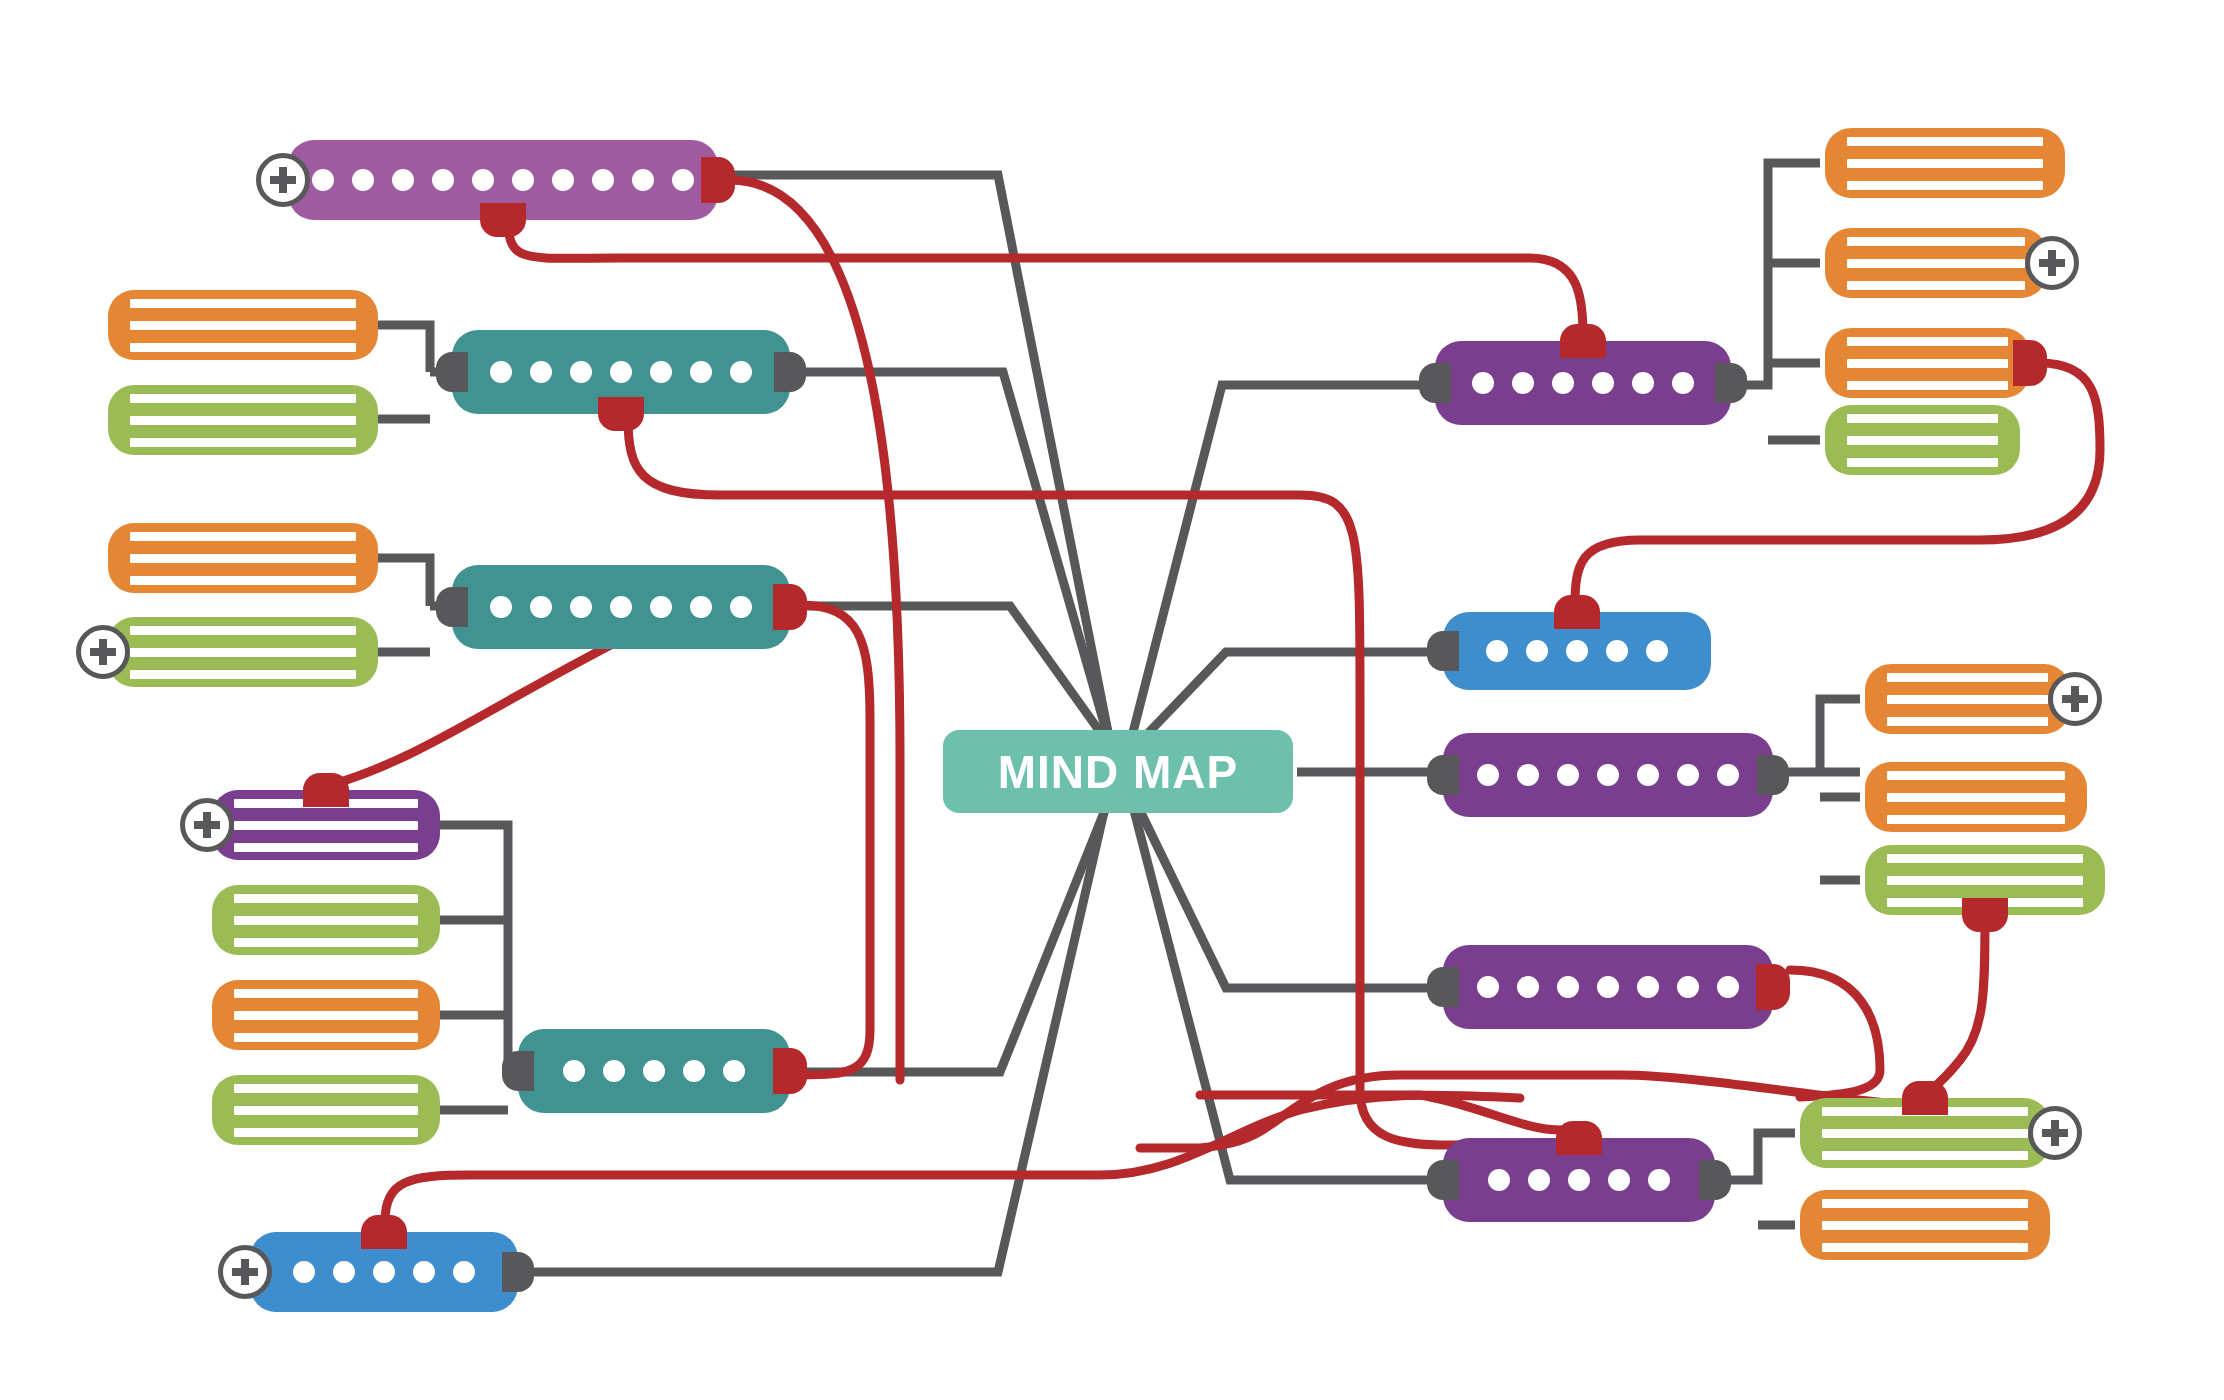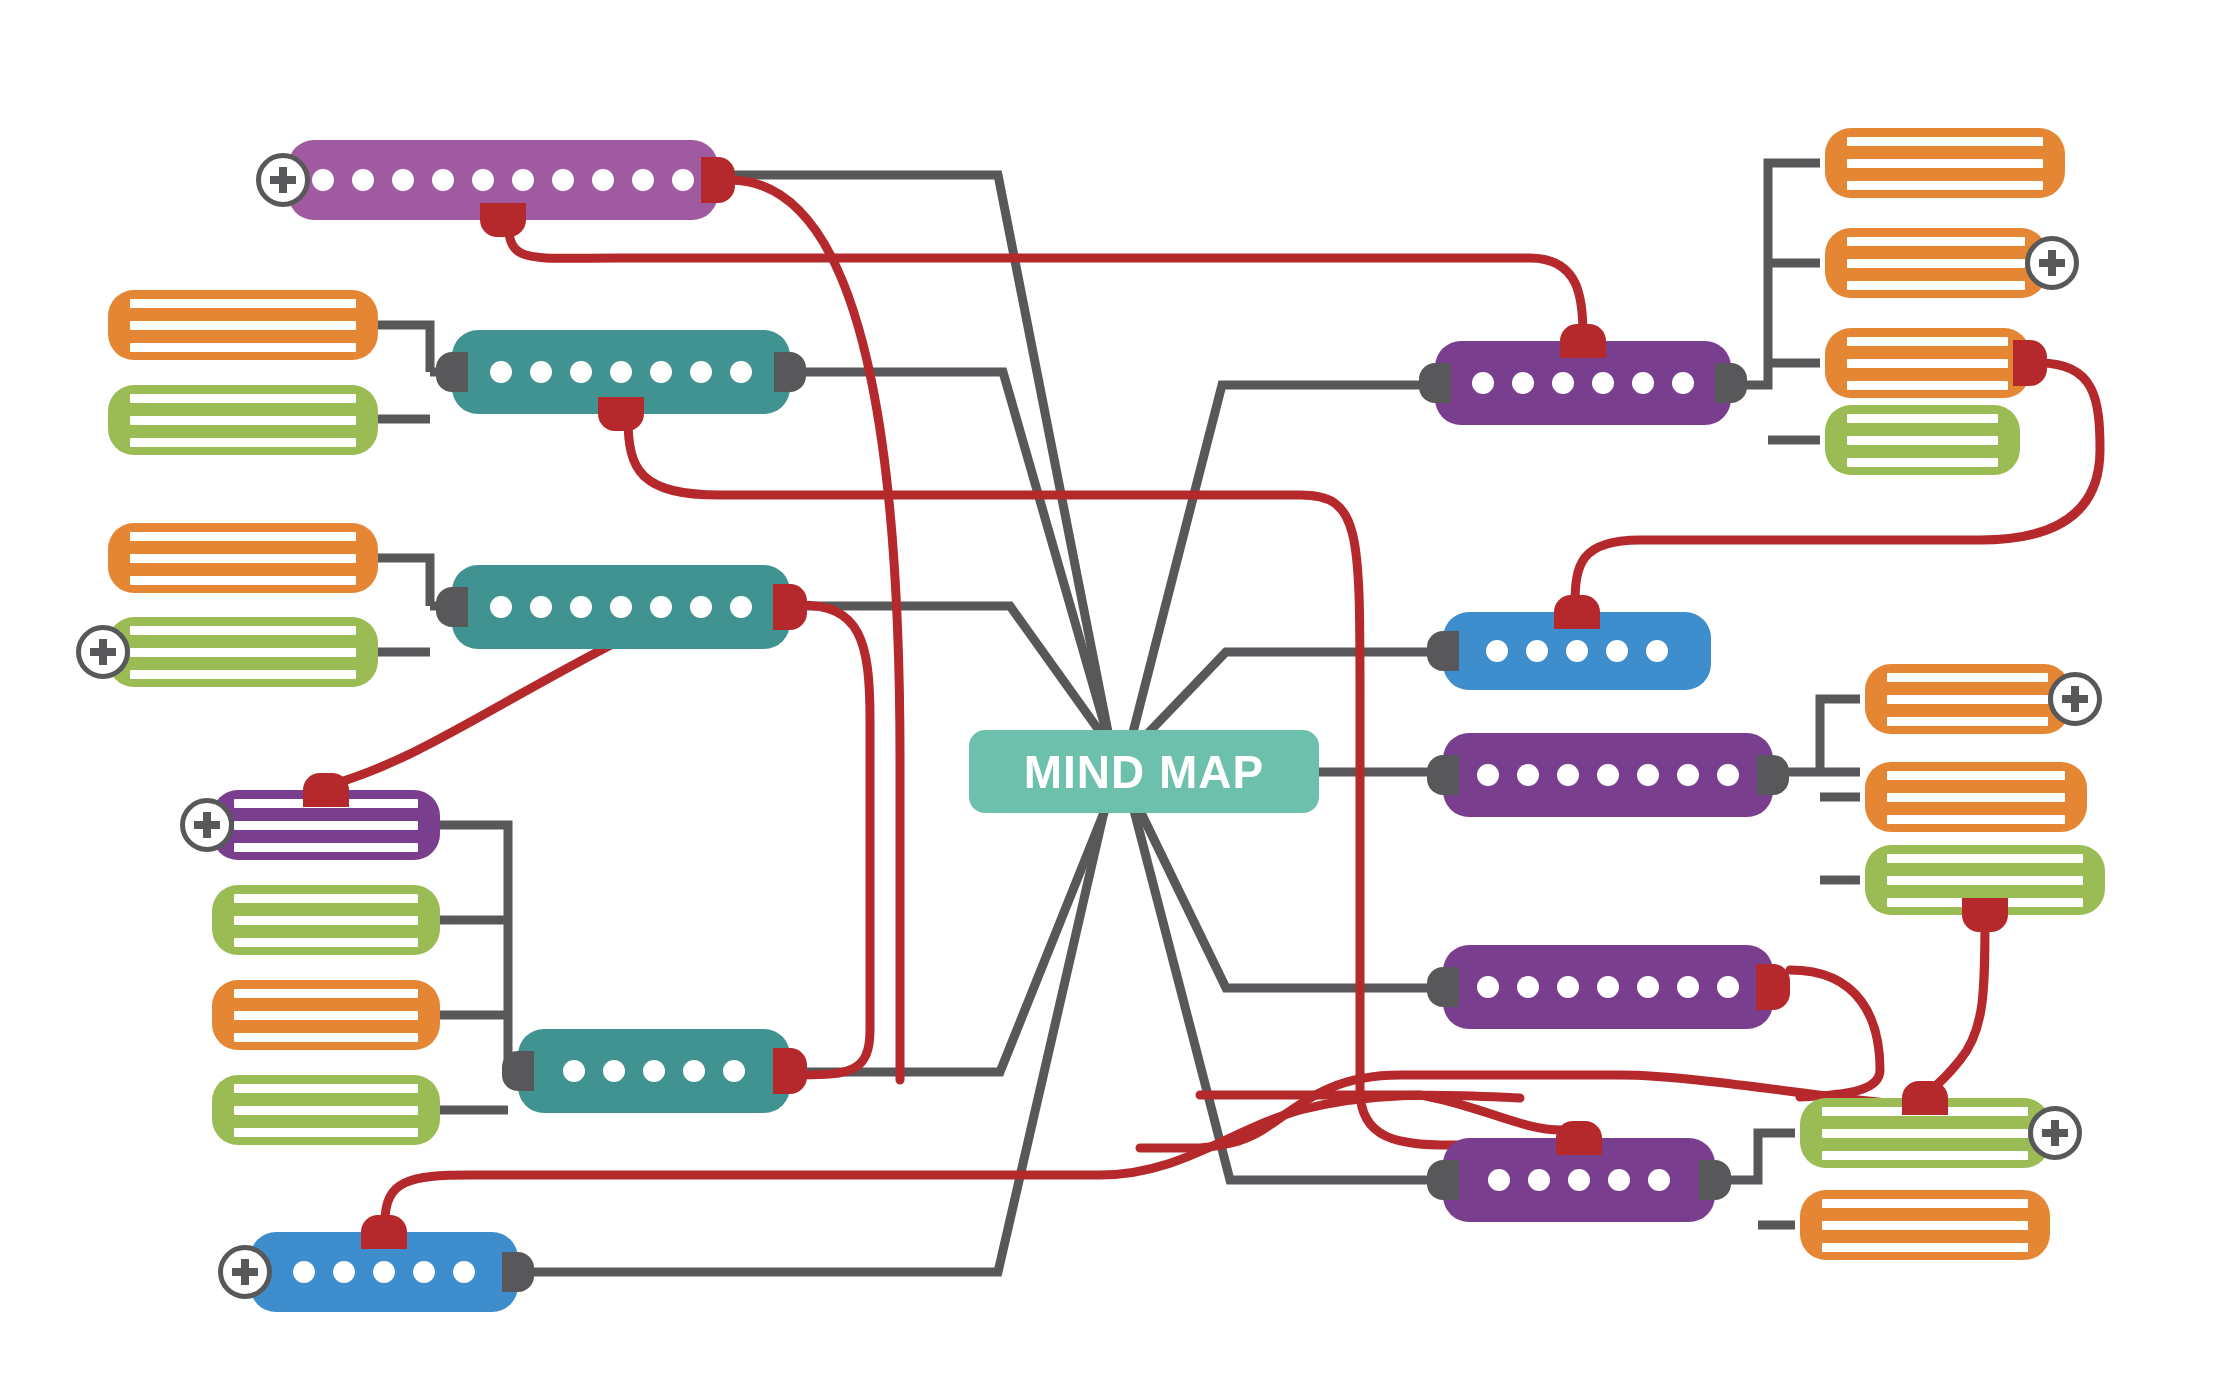--- a/index.html
+++ b/index.html
@@ -9,21 +9,21 @@
   .node{position:absolute;box-sizing:border-box;display:flex;align-items:center;}
   .pill{border-radius:26px;}
   .dots{display:flex;align-items:center;justify-content:center;width:100%;gap:18px;}
   .dot{width:22px;height:22px;border-radius:50%;background:#ffffff;flex:0 0 auto;}
   .lines{display:flex;flex-direction:column;justify-content:center;width:100%;gap:13px;padding:0 22px;box-sizing:border-box;}
   .ln{height:9px;background:#ffffff;border-radius:1px;}
   .plus{position:absolute;width:54px;height:54px;border-radius:50%;background:#ffffff;border:5px solid #58585A;box-sizing:border-box;}
   .plus:before,.plus:after{content:"";position:absolute;background:#58585A;}
   .plus:before{left:9px;top:18px;width:26px;height:8px;}
   .plus:after{left:18px;top:9px;width:8px;height:26px;}
-  .center{border-radius:16px;justify-content:center;margin-left:26px;}
+  .center{border-radius:16px;justify-content:center;}
   .center span{color:#ffffff;font-weight:bold;font-size:46px;letter-spacing:1px;}
 </style>
 </head>
 <body>
 
 <div id="stage">
 
   <svg id="wires" viewBox="0 0 2224 1400" xmlns="http://www.w3.org/2000/svg">
     <g id="grey-group" fill="none" stroke="#58585A" stroke-width="9" stroke-linecap="butt" stroke-linejoin="miter">
         <path d="M 1110 742 L 998 175 L 722 175"></path>

